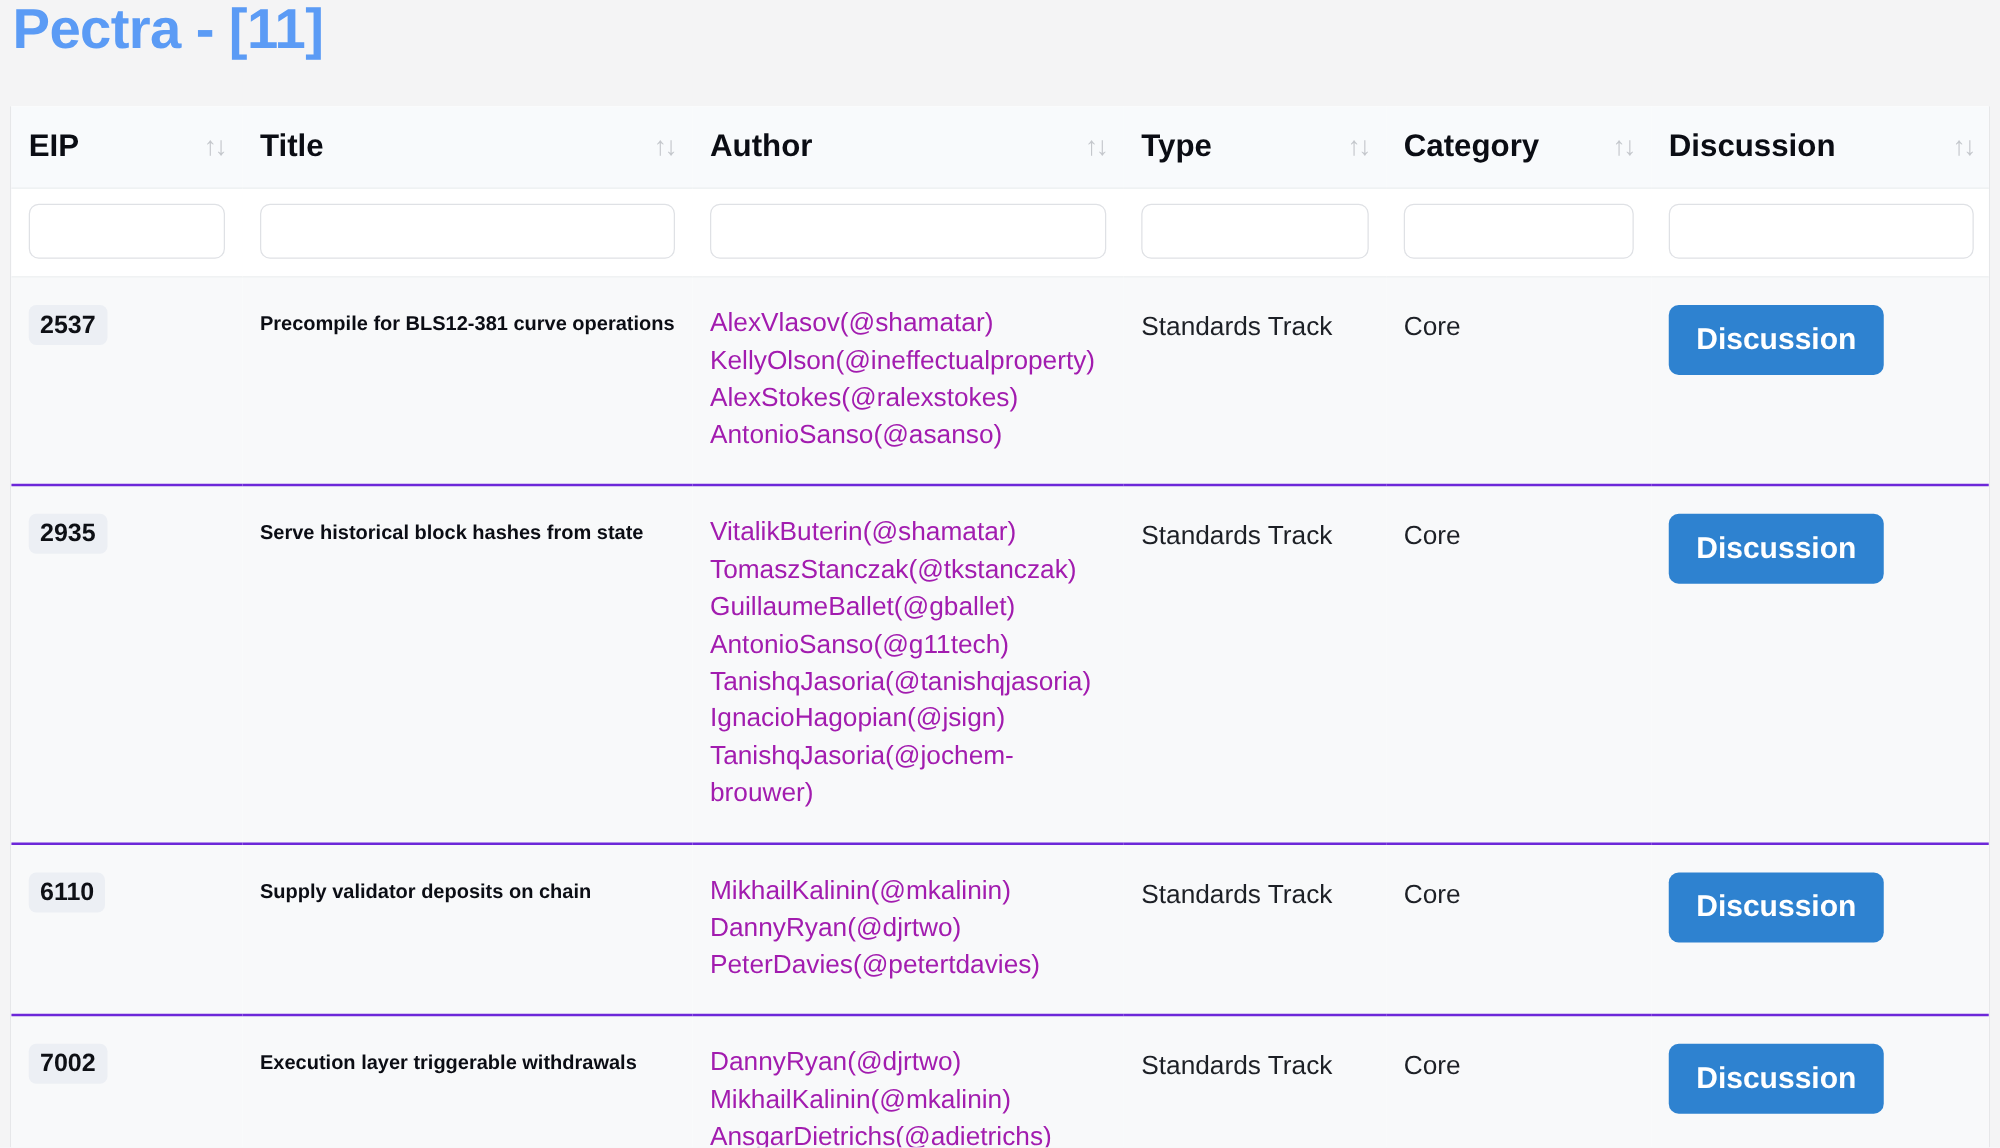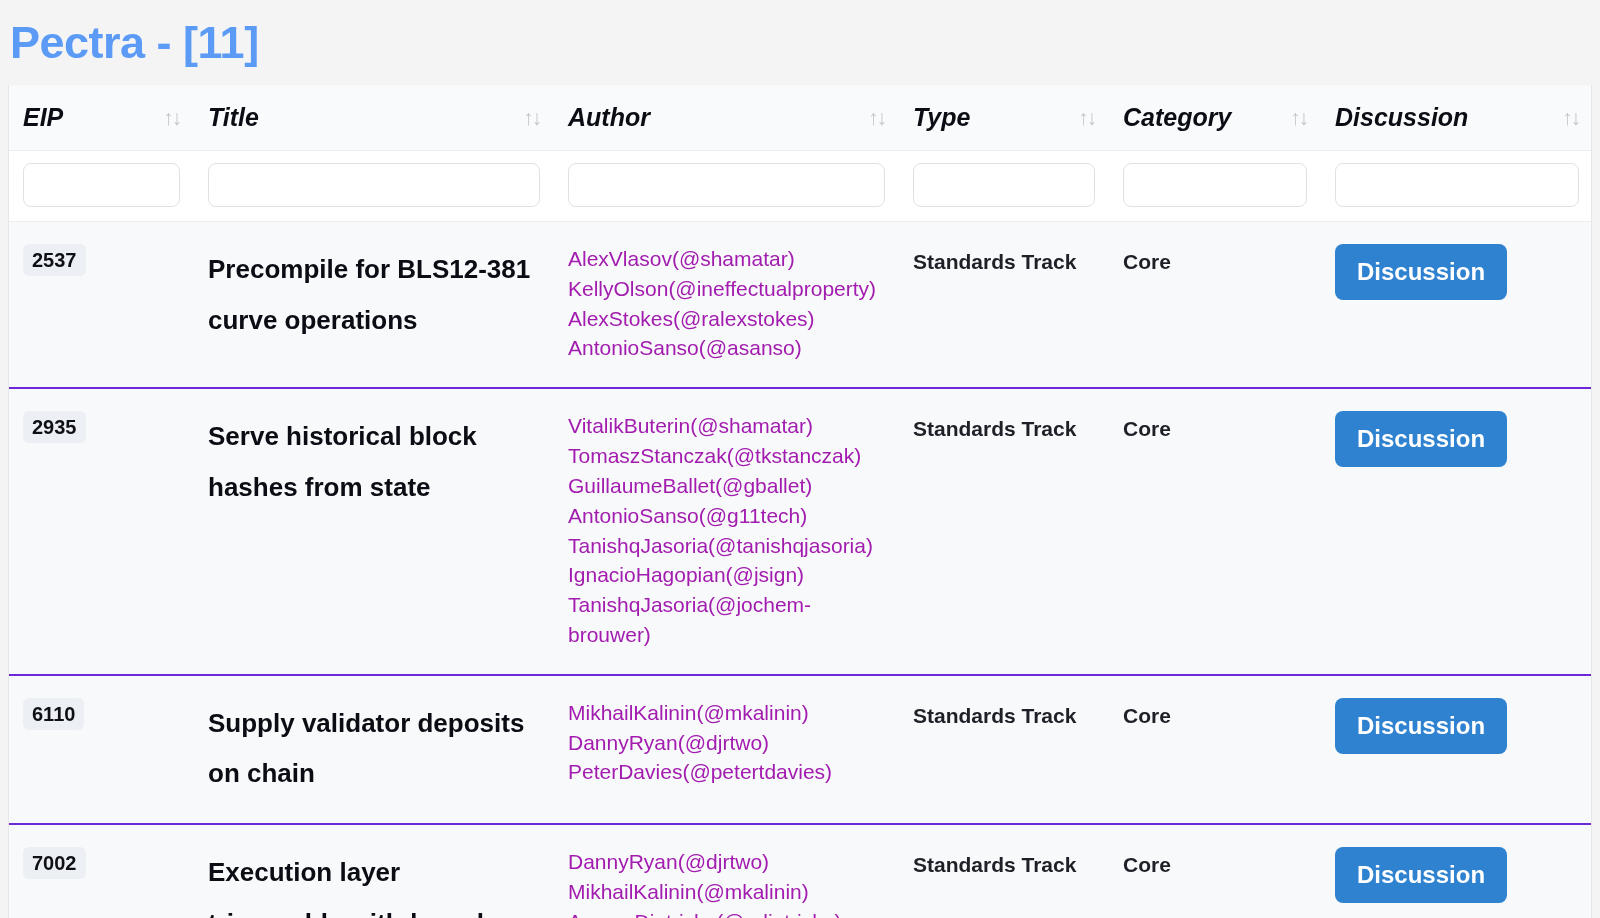--- a/index.html
+++ b/index.html
@@ -18,21 +18,20 @@
     height: 918px;
     position: relative;
     background: #f4f4f5;
     box-sizing: border-box;
   }
 
   
   .topbar {
     height: 85px;
     display: flex;
-    align-items: center;
     justify-content: space-between;
     padding: 0 30px 0 10px;
     box-sizing: border-box;
     background: #f4f4f5;
     gap: 24px;
   }
 
   .page-title {
     font-size: 45px;
     font-weight: 700;
@@ -95,21 +94,21 @@
     vertical-align: middle;
     border-bottom: 1px solid #eceef0;
     box-sizing: border-box;
   }
   .th-inner {
     display: flex;
     align-items: center;
     justify-content: space-between;
     gap: 8px;
   }
-  .th-label { white-space: nowrap; font-style: italic; }
+  .th-label { white-space: nowrap; }
   .sort-icon {
     color: #c4c7cc;
     font-size: 21px;
     line-height: 1;
     letter-spacing: -2px;
     flex: 0 0 auto;
     cursor: pointer;
     user-select: none;
   }
 
@@ -146,39 +145,39 @@
     background: #eceff4;
     color: #0e1015;
     border-radius: 6px;
     padding: 3px 9px;
     font-size: 20px;
     font-weight: 600;
     line-height: 1.3;
   }
 
   .cell-title {
-    font-size: 26px;
+    font-size: 16px;
     font-weight: 700;
     color: #0b0d14;
     line-height: 1.95;
     padding-top: 2px;
   }
 
   .cell-authors {
     font-size: 21px;
     color: #a21caf;
     line-height: 1.42;
     font-weight: 400;
   }
 
   .cell-plain {
     font-size: 21px;
     color: #1d2026;
     line-height: 1.72;
-    font-weight: 700;
+    font-weight: 400;
     padding-top: 2px;
   }
 
   .discussion-btn {
     display: inline-block;
     background: #2e82d0;
     color: #ffffff;
     border: none;
     border-radius: 8px;
     font-size: 24px;

